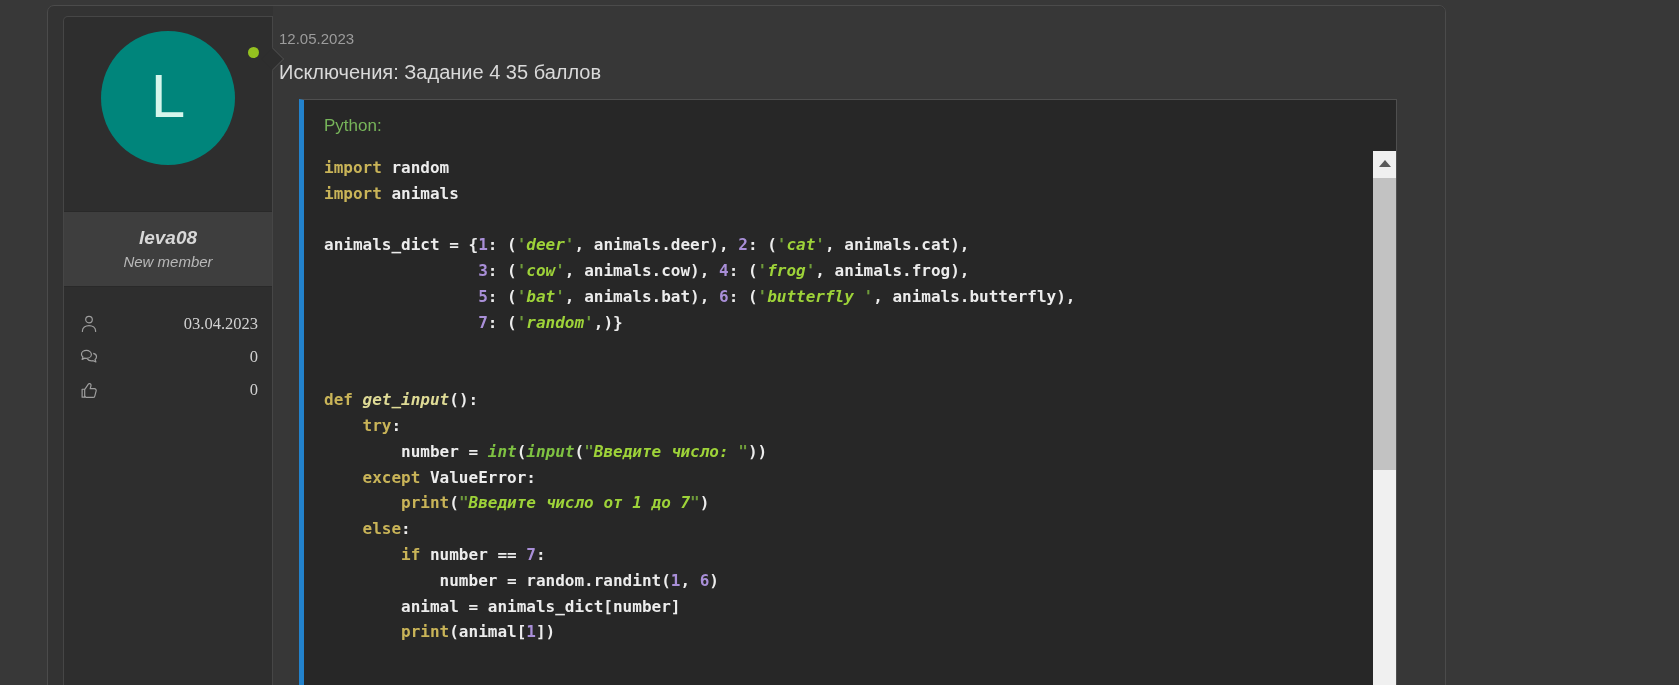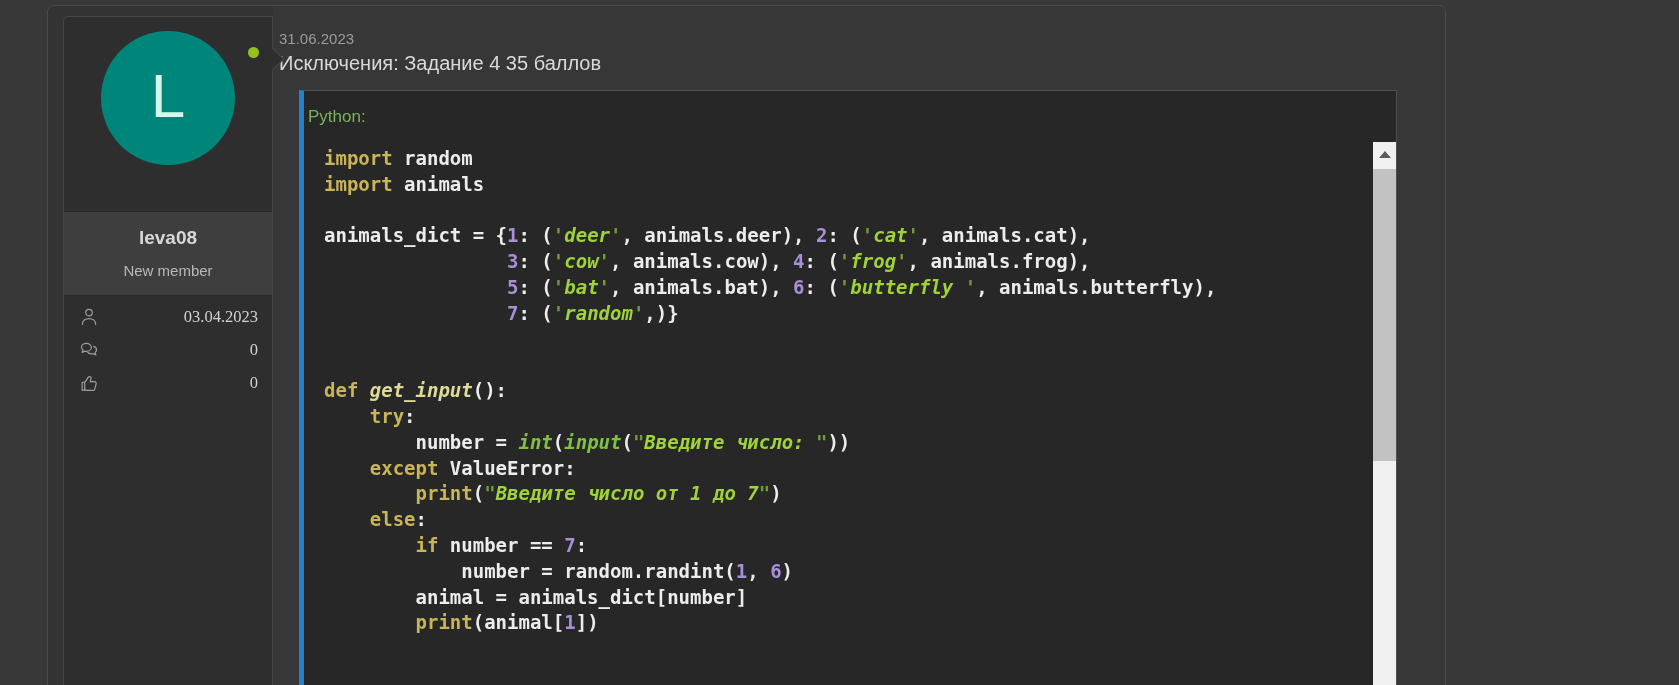--- a/index.html
+++ b/index.html
@@ -35,25 +35,25 @@
     font-size:62px; line-height:1; font-weight:400;
     transform:translateY(-2px);
   }
   .online-dot {
     position:absolute; top:16px; right:13px;
     width:11px; height:11px; border-radius:50%;
     background:var(--c-online-green,#94c120);
   }
   .user-block {
     background:#3e3e3e; text-align:center; padding:15px 6px 16px;
-    border-top:1px solid #292929; border-bottom:1px solid #292929;
+    border-top:1px solid #292929; border-bottom:1px solid #292929;font-style:italic;
   }
   .username { color:#d8d8d8; font-size:19px; font-weight:bold; cursor:pointer; }
-  .user-role { color:#b9b9b9; font-size:15px; margin-top:13px; }
-  .stats { padding:4px 14px; }
+  .user-role { color:#b9b9b9; font-size:15px; margin-top:4px; }
+  .stats { padding:20px 14px; }
   .stat-row {
     display:flex; align-items:center; justify-content:space-between;
     height:33px;
   }
   .stat-icon { width:22px; height:22px; flex:0 0 auto; }
   .stat-icon svg { width:22px; height:22px; stroke:#9e9e9e; fill:none; stroke-width:1.3; }
   .stat-value {
     color:#d2d2d2; font-size:16.5px;
     font-family:"Liberation Serif", serif;
   }
@@ -66,39 +66,39 @@
     z-index:2;
   }
   
   .content {
     position:absolute; left:225px; top:0; right:0; bottom:0;
     background:#373737;
     border-radius:0 7px 0 0;
     padding:24px 24px 0 6px;
   }
   .post-date { color:#9c9c9c; font-size:15px; }
-  .post-title { color:#d9d9d9; font-size:20px; font-weight:400; margin-top:5px; }
+  .post-title { color:#d9d9d9; font-size:20px; font-weight:400; margin-top:14px; }
   
   .code-block {
     margin:15px 24px 0 20px;
     background:var(--c-code-bg,#272727);
     border:1px solid #4f4f4f;
     border-left:5px solid var(--c-accent-blue,#2282cc);
     height:640px;
     overflow:hidden;
   }
   .code-lang {
     color:var(--c-lang-label,#77b55a);
     font-size:17px; line-height:1;
-    padding:17px 4px;
+    padding:17px 20px;
   }
   .code-scroll { position:relative; height:570px; overflow:hidden; }
   pre.code {
     font-family:"DejaVu Sans Mono", monospace;
-    font-size:19px; font-weight:bold;
+    font-size:16px; font-weight:bold;
     padding:4px 46px 0 20px;
     white-space:pre;
   }
   .cl { height:25.8px; line-height:25.8px; }
   .tk-p { color:var(--c-plain,#ececec); }
   .tk-k { color:var(--c-kw,#c9b458); }
   .tk-f { color:var(--c-func,#dfdb96);font-style:italic; }
   .tk-b { color:var(--c-builtin,#7fc242);font-style:italic; }
   .tk-s { color:var(--c-str,#9ed339);font-style:italic; }
   .tk-q { color:var(--c-quote,#6f9c3a); }
@@ -168,21 +168,21 @@
           </svg>
         </span>
         <span class="stat-value">0</span>
       </div>
     </div>
   </aside>
 
   <div class="tail"></div>
 
   <div class="content">
-    <div class="post-date">31.06.2023</div>
+    <div class="post-date">12.05.2023</div>
     <h1 class="post-title">Исключения: Задание 4 35 баллов</h1>
 
     <div class="code-block">
       <div class="code-lang">Python:</div>
       <div class="code-scroll">
         <pre class="code" id="code-pre"><div class="cl"><span class="tk-k">import</span><span class="tk-p"> random</span></div><div class="cl"><span class="tk-k">import</span><span class="tk-p"> animals</span></div><div class="cl"></div><div class="cl"><span class="tk-p">animals_dict = {</span><span class="tk-n">1</span><span class="tk-p">: (</span><span class="tk-q">'</span><span class="tk-s">deer</span><span class="tk-q">'</span><span class="tk-p">, animals.deer), </span><span class="tk-n">2</span><span class="tk-p">: (</span><span class="tk-q">'</span><span class="tk-s">cat</span><span class="tk-q">'</span><span class="tk-p">, animals.cat),</span></div><div class="cl"><span class="tk-p">                </span><span class="tk-n">3</span><span class="tk-p">: (</span><span class="tk-q">'</span><span class="tk-s">cow</span><span class="tk-q">'</span><span class="tk-p">, animals.cow), </span><span class="tk-n">4</span><span class="tk-p">: (</span><span class="tk-q">'</span><span class="tk-s">frog</span><span class="tk-q">'</span><span class="tk-p">, animals.frog),</span></div><div class="cl"><span class="tk-p">                </span><span class="tk-n">5</span><span class="tk-p">: (</span><span class="tk-q">'</span><span class="tk-s">bat</span><span class="tk-q">'</span><span class="tk-p">, animals.bat), </span><span class="tk-n">6</span><span class="tk-p">: (</span><span class="tk-q">'</span><span class="tk-s">butterfly </span><span class="tk-q">'</span><span class="tk-p">, animals.butterfly),</span></div><div class="cl"><span class="tk-p">                </span><span class="tk-n">7</span><span class="tk-p">: (</span><span class="tk-q">'</span><span class="tk-s">random</span><span class="tk-q">'</span><span class="tk-p">,)}</span></div><div class="cl"></div><div class="cl"></div><div class="cl"><span class="tk-k">def</span><span class="tk-p"> </span><span class="tk-f">get_input</span><span class="tk-p">():</span></div><div class="cl"><span class="tk-p">    </span><span class="tk-k">try</span><span class="tk-p">:</span></div><div class="cl"><span class="tk-p">        number = </span><span class="tk-b">int</span><span class="tk-p">(</span><span class="tk-b">input</span><span class="tk-p">(</span><span class="tk-q">"</span><span class="tk-s">Введите число: </span><span class="tk-q">"</span><span class="tk-p">))</span></div><div class="cl"><span class="tk-p">    </span><span class="tk-k">except</span><span class="tk-p"> ValueError:</span></div><div class="cl"><span class="tk-p">        </span><span class="tk-k">print</span><span class="tk-p">(</span><span class="tk-q">"</span><span class="tk-s">Введите число от 1 до 7</span><span class="tk-q">"</span><span class="tk-p">)</span></div><div class="cl"><span class="tk-p">    </span><span class="tk-k">else</span><span class="tk-p">:</span></div><div class="cl"><span class="tk-p">        </span><span class="tk-k">if</span><span class="tk-p"> number == </span><span class="tk-n">7</span><span class="tk-p">:</span></div><div class="cl"><span class="tk-p">            number = random.randint(</span><span class="tk-n">1</span><span class="tk-p">, </span><span class="tk-n">6</span><span class="tk-p">)</span></div><div class="cl"><span class="tk-p">        animal = animals_dict[number]</span></div><div class="cl"><span class="tk-p">        </span><span class="tk-k">print</span><span class="tk-p">(animal[</span><span class="tk-n">1</span><span class="tk-p">])</span></div></pre>
         <div class="scrollbar">
           <div class="sb-btn">
             <span class="sb-arrow"></span>
           </div>

